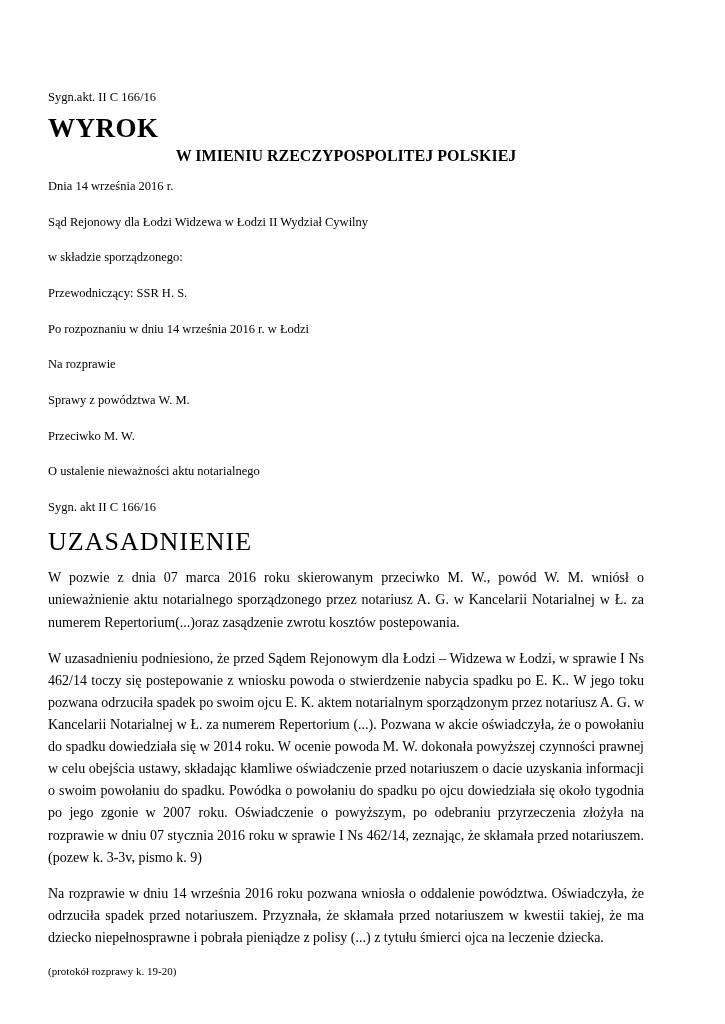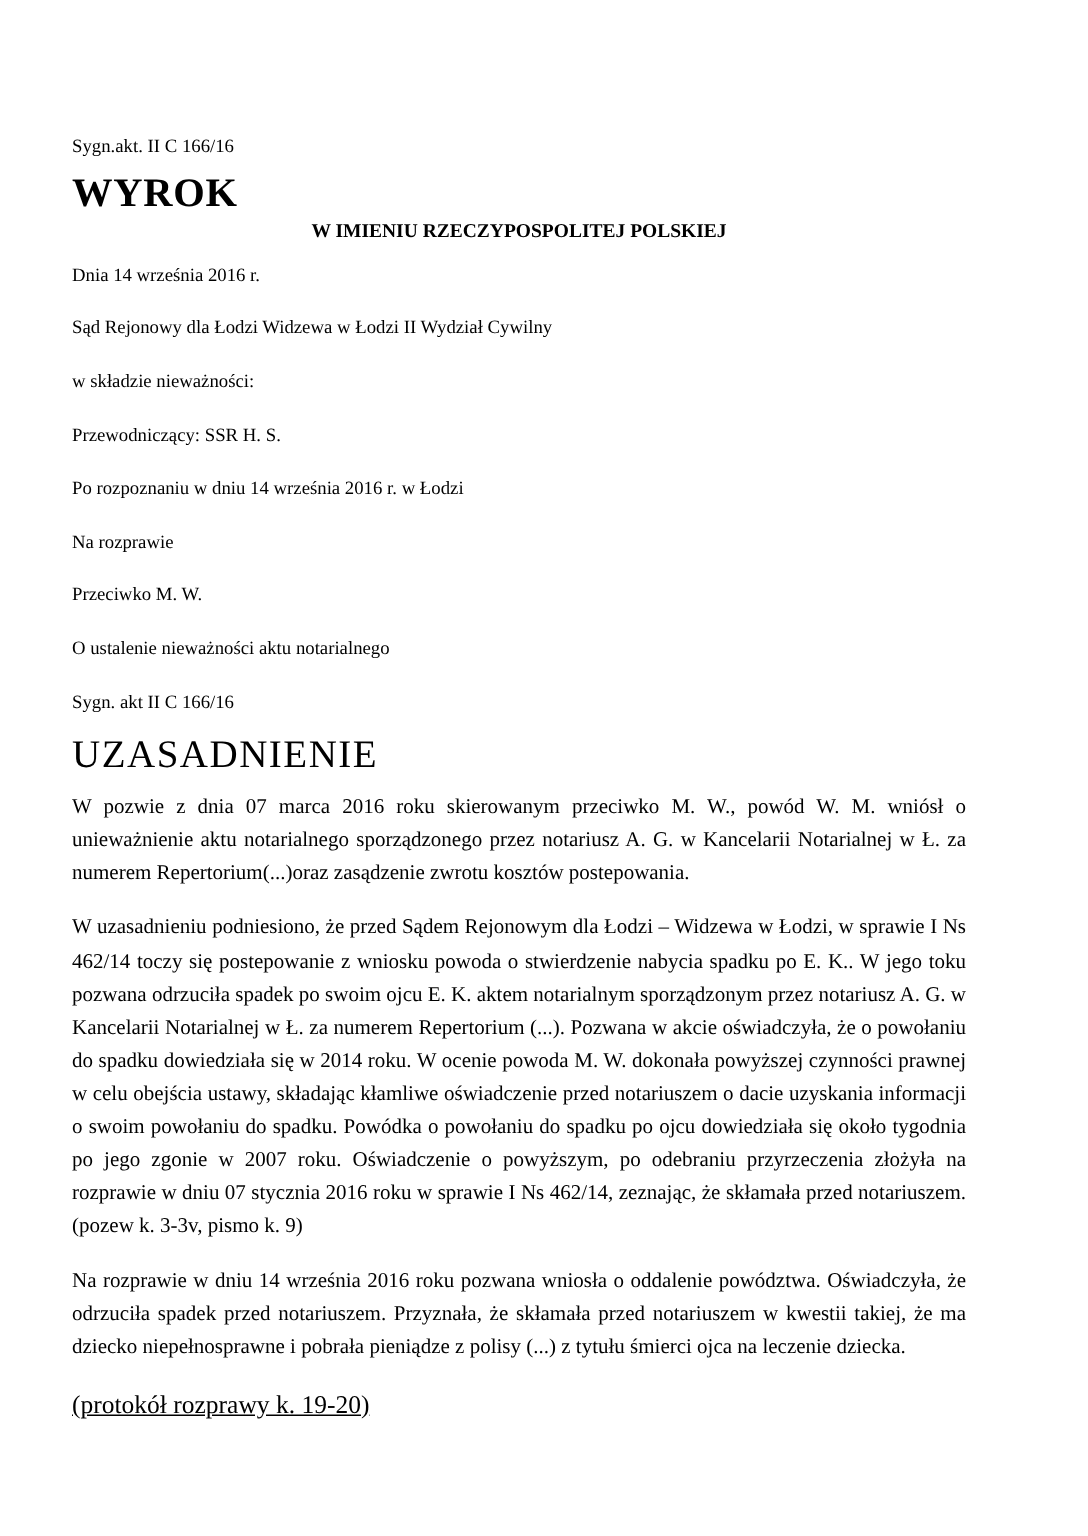--- a/index.html
+++ b/index.html
@@ -29,21 +29,21 @@
   .title-main {
     text-align: left;
     font-size: 27px;
     font-weight: bold;
     letter-spacing: 0.5px;
     margin: 6px 0 2px 0;
     line-height: 1.15;
   }
   .title-sub {
     text-align: center;
-    font-size: 13px;
+    font-size: 16px;
     font-weight: bold;
     margin: 0 0 14px 0;
     line-height: 1.2;
   }
   .meta-line {
     font-size: 12.5px;
     line-height: 1.25;
     margin: 0 0 20px 0;
   }
   .meta-line.last {
@@ -60,24 +60,23 @@
   .para {
     font-size: 14px;
     line-height: 1.58;
     text-align: justify;
     margin: 0 0 14px 0;
   }
   .para.tight {
     margin-bottom: 14px;
   }
   .para-note {
-    font-size: 17px;
+    font-size: 11px;
     line-height: 1.5;
     margin: 0 0 16px 0;
-    text-decoration: underline;
   }
   .heading-bold-italic {
     font-size: 12.8px;
     font-weight: bold;
     font-style: italic;
     margin: 0;
     line-height: 1.4;
   }
 </style>
 </head>
@@ -85,24 +84,25 @@
 
 <div class="page">
 
   <p class="case-number">Sygn.akt. II C 166/16</p>
 
   <h1 class="title-main">WYROK</h1>
   <h2 class="title-sub">W IMIENIU RZECZYPOSPOLITEJ POLSKIEJ</h2>
 
   <p class="meta-line">Dnia 14 września 2016 r.</p>
   <p class="meta-line">Sąd Rejonowy dla Łodzi Widzewa w Łodzi II Wydział Cywilny</p>
-  <p class="meta-line">w składzie nieważności:</p>
+  <p class="meta-line">w składzie sporządzonego:</p>
   <p class="meta-line">Przewodniczący: SSR H. S.</p>
   <p class="meta-line">Po rozpoznaniu w dniu 14 września 2016 r. w Łodzi</p>
   <p class="meta-line">Na rozprawie</p>
+  <p class="meta-line">Sprawy z powództwa W. M.</p>
   <p class="meta-line">Przeciwko M. W.</p>
   <p class="meta-line">O ustalenie nieważności aktu notarialnego</p>
   <p class="meta-line last">Sygn. akt II C 166/16</p>
 
   <h2 class="title-reasons">UZASADNIENIE</h2>
 
   <p class="para">W pozwie z dnia 07 marca 2016 roku skierowanym przeciwko M. W., powód W. M. wniósł o unieważnienie aktu notarialnego sporządzonego przez notariusz A. G. w Kancelarii Notarialnej w Ł. za numerem Repertorium(...)oraz zasądzenie zwrotu kosztów postepowania.</p>
   <p class="para">W uzasadnieniu podniesiono, że przed Sądem Rejonowym dla Łodzi – Widzewa w Łodzi, w sprawie I Ns 462/14 toczy się postepowanie z wniosku powoda o stwierdzenie nabycia spadku po E. K.. W jego toku pozwana odrzuciła spadek po swoim ojcu E. K. aktem notarialnym sporządzonym przez notariusz A. G. w Kancelarii Notarialnej w Ł. za numerem Repertorium (...). Pozwana w akcie oświadczyła, że o powołaniu do spadku dowiedziała się w 2014 roku. W ocenie powoda M. W. dokonała powyższej czynności prawnej w celu obejścia ustawy, składając kłamliwe oświadczenie przed notariuszem o dacie uzyskania informacji o swoim powołaniu do spadku. Powódka o powołaniu do spadku po ojcu dowiedziała się około tygodnia po jego zgonie w 2007 roku. Oświadczenie o powyższym, po odebraniu przyrzeczenia złożyła na rozprawie w dniu 07 stycznia 2016 roku w sprawie I Ns 462/14, zeznając, że skłamała przed notariuszem. (pozew k. 3-3v, pismo k. 9)</p>
   <p class="para tight">Na rozprawie w dniu 14 września 2016 roku pozwana wniosła o oddalenie powództwa. Oświadczyła, że odrzuciła spadek przed notariuszem. Przyznała, że skłamała przed notariuszem w kwestii takiej, że ma dziecko niepełnosprawne i pobrała pieniądze z polisy  (...) z tytułu śmierci ojca na leczenie dziecka.</p>
 

